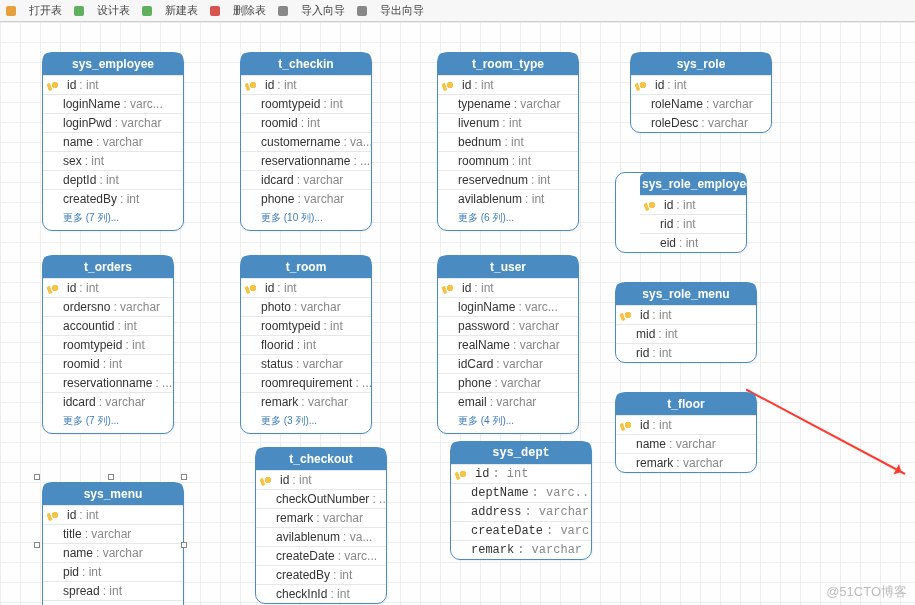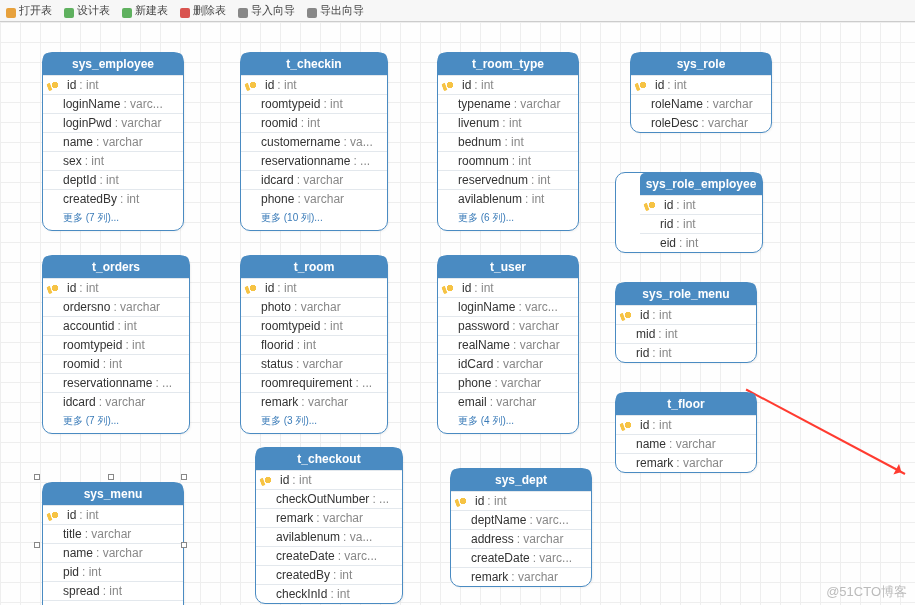--- a/index.html
+++ b/index.html
@@ -16,40 +16,40 @@
       height: 22px;
       border-bottom: 1px solid #ccc;
       display: flex;
       align-items: center;
       gap: 12px;
       padding: 0 6px;
       background: #f7f7f7;
       font-size: 11px;
       color: #444;
     }
-    .toolbar .tb-item { display:flex; align-items:flex-end; gap:3px; cursor:pointer; }
+    .toolbar .tb-item { display:flex; align-items:center; gap:13px; cursor:pointer; }
     .tb-icon { width:10px; height:10px; border-radius:2px; display:inline-block; }
     .canvas {
       position: absolute;
       top: 22px; left:0; right:0; bottom:0;
       background-color: #fefefe;
       background-image:
         linear-gradient(#eee 1px, transparent 1px),
         linear-gradient(90deg, #eee 1px, transparent 1px);
       background-size: 20px 20px;
     }
     .table {
       position: absolute;
       width: 142px;
       background: #fff;
       border: 1px solid #4a8bc2;
       border-radius: 10px;
       box-shadow: 1px 1px 2px rgba(0,0,0,0.05);
     }
-    .table-w { width: 148px; }
+    .table-w { width: 132px; }
     .table-header {
       background: #4a8bc2;
       color: #fff;
       font-weight: bold;
       font-size: 12px;
       text-align: center;
       padding: 4px 2px;
       border-top-left-radius: 5px;
       border-top-right-radius: 5px;
     }
@@ -433,21 +433,21 @@
       </div>
       <div class="col">
         <span class="cname">createdBy</span>
         <span class="ctype">: int</span>
       </div>
       <div class="col">
         <span class="cname">checkInId</span>
         <span class="ctype">: int</span>
       </div>
     </div>
-    <div class="table" style="left: 450px; top: 446px;">
+    <div class="table" style="left: 450px; top: 419px; font-family: Liberation Mono, monospace;">
       <div class="table-header">sys_dept</div>
       <div class="col pk">
         <span class="cname">id</span>
         <span class="ctype">: int</span>
       </div>
       <div class="col">
         <span class="cname">deptName</span>
         <span class="ctype">: varc...</span>
       </div>
       <div class="col">

